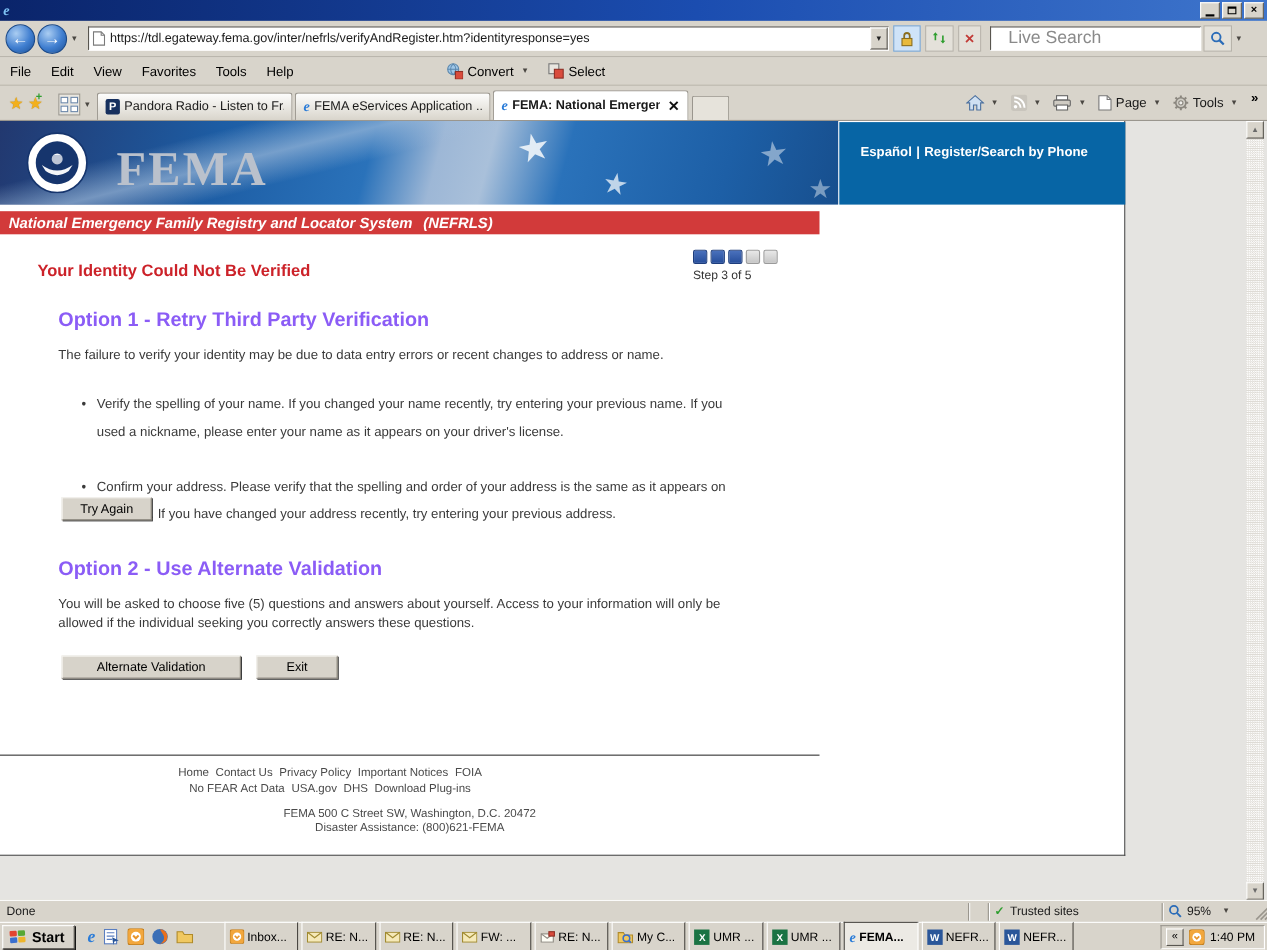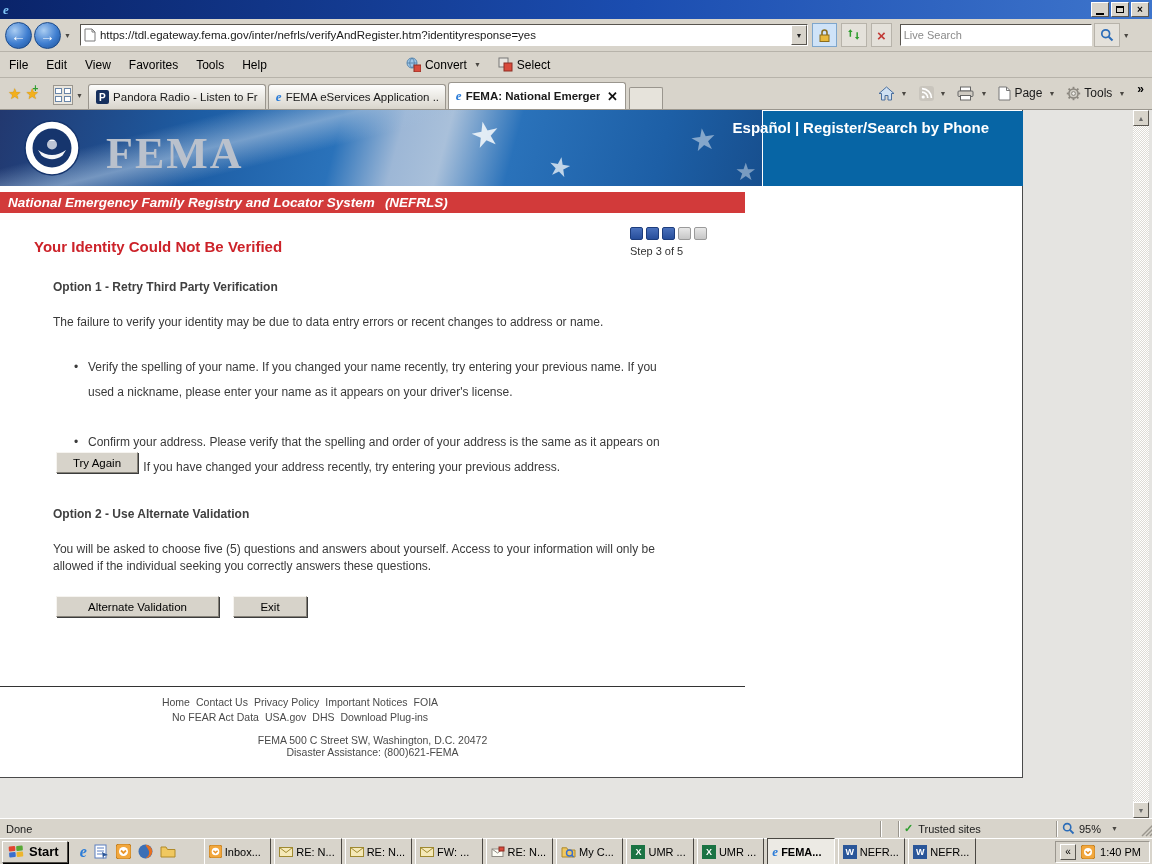--- a/index.html
+++ b/index.html
@@ -33,22 +33,22 @@
   .urlfield input { border:none; outline:none; flex:1; font-size:11.5px; color:#1a1a1a; font-family:"Liberation Sans",sans-serif; }
   .pageicon { margin:0 4px 0 3px; flex:0 0 auto; }
   .dropbtn { width:16px; height:20px; background:#d8d4cb; border:1px solid; border-color:#fff #5a5751 #5a5751 #fff;
     display:flex; align-items:center; justify-content:center; font-size:7px; color:#222; }
   .chromebtn { height:24px; display:flex; align-items:center; justify-content:center; padding:0 5px;
     border:1px solid transparent; margin-left:4px; }
   .chromebtn.lock { background:#cfe3f8; border-color:#7ea6cc; }
   .chromebtn.box { border-color:#b7b3aa; background:#e4e1da; }
   .searchwrap { height:22px; background:#fff; border:1px solid; border-color:#58554f #fff #fff #58554f;
     margin-left:8px; width:192px; display:flex; align-items:center; }
-  .searchwrap input { border:none; outline:none; width:100%; font-size:11px; padding-left:3px; color:#333;
-    font-family:"Liberation Sans",sans-serif; }
+  .searchwrap input { border:none; outline:none; width:100%; font-size:16px; padding-left:3px; color:#333;
+    font-family:"Liberation Sans",sans-serif;margin-left:13px; }
   .searchwrap input::placeholder { color:#8a8a8a; opacity:1; }
 
   
   .menubar { position:absolute; left:0; top:52px; width:1152px; height:26px; background:#d8d4cb;
     border-bottom:1px solid #b7b3aa; display:flex; align-items:center; font-size:12px; color:#000; }
   .menuitem { padding:4px 9px; }
   .menuaddon { display:flex; align-items:center; gap:4px; margin-left:130px; font-size:12px; }
 
   
   .tabbar { position:absolute; left:0; top:78px; width:1152px; height:32px; background:#d8d4cb;
@@ -78,34 +78,34 @@
     border-right:1px solid #4a4a4a; border-bottom:1px solid #4a4a4a; }
 
   .flaghdr { position:absolute; left:0; top:0; width:762px; height:76px; overflow:hidden;
     background:
       linear-gradient(-14deg, rgba(150,178,212,0) 55%, rgba(163,190,220,.65) 66%, rgba(150,178,212,0) 78%),
       linear-gradient(105deg,#22386f 0%,#1d5da4 26%,#2a72ba 44%,#9db7d6 52%,#a9c0da 58%,#2a72ba 67%,#1d5fa6 86%,#174f8e 100%); }
   .star { position:absolute; color:rgba(240,245,250,.9); }
   .fema-word { position:absolute; left:86px; top:18px; font-family:"Liberation Serif",serif;
     font-size:44px; font-weight:bold; letter-spacing:2px; color:#bac1cc;margin-left:20px; }
   .hdr-right { position:absolute; left:763px; top:1px; width:260px; height:75px; background:#0765a5; }
-  .hdr-links { position:absolute; top:8px; right:32px; font-size:15px; font-weight:bold; color:#fff; white-space:nowrap; }
+  .hdr-links { position:absolute; top:20px; right:32px; font-size:12px; font-weight:bold; color:#fff; white-space:nowrap; }
   .hdr-links span { margin:0 2px; }
   .redbanner { position:absolute; left:0; top:82px; width:745px; height:21px; background:#d23a3a;
     color:#fff; font-size:13.5px; font-weight:bold; font-style:italic; display:flex; align-items:center; padding-left:8px; }
   .redbanner .suffix { margin-left:10px; }
 
   .pgheading { position:absolute; left:34px; top:128px; color:#cc2229; font-size:15px; font-weight:bold; }
   .steps { position:absolute; left:630px; top:117px; display:flex; gap:3px; }
   .step-sq { width:13px; height:13px; border-radius:2px; }
   .step-sq.done { background:linear-gradient(#4a71bc,#274e9b); border:1px solid #1d3d7d; }
   .step-sq.todo { background:linear-gradient(#e8e8e8,#c6c6c6); border:1px solid #9a9a9a; }
   .steplabel { position:absolute; left:630px; top:135px; font-size:11px; color:#333; }
 
-  .opt-title { position:absolute; left:53px; font-size:12px; font-weight:bold; color:#404040; }
+  .opt-title { position:absolute; left:53px; font-size:18px; font-weight:bold; color:#8b5cf6; }
   .bodytext { position:absolute; left:53px; font-size:12px; color:#3a3a3a; line-height:17px; width:610px; }
   .bullet { position:absolute; left:72px; width:595px; font-size:12px; color:#3a3a3a; line-height:25px;
     padding-left:16px; }
   .bullet::before { content:"•"; position:absolute; left:2px; top:0; }
 
   .winbutton { position:absolute; height:21px; background:#d7d3ca; border:1px solid #858178;
     border-top-color:#f6f4f0; border-left-color:#f6f4f0; box-shadow:1px 1px 0 #3c3c3c;
     font-size:11.5px; color:#000; display:flex; align-items:center; justify-content:center;
     font-family:"Liberation Sans",sans-serif; }
 

